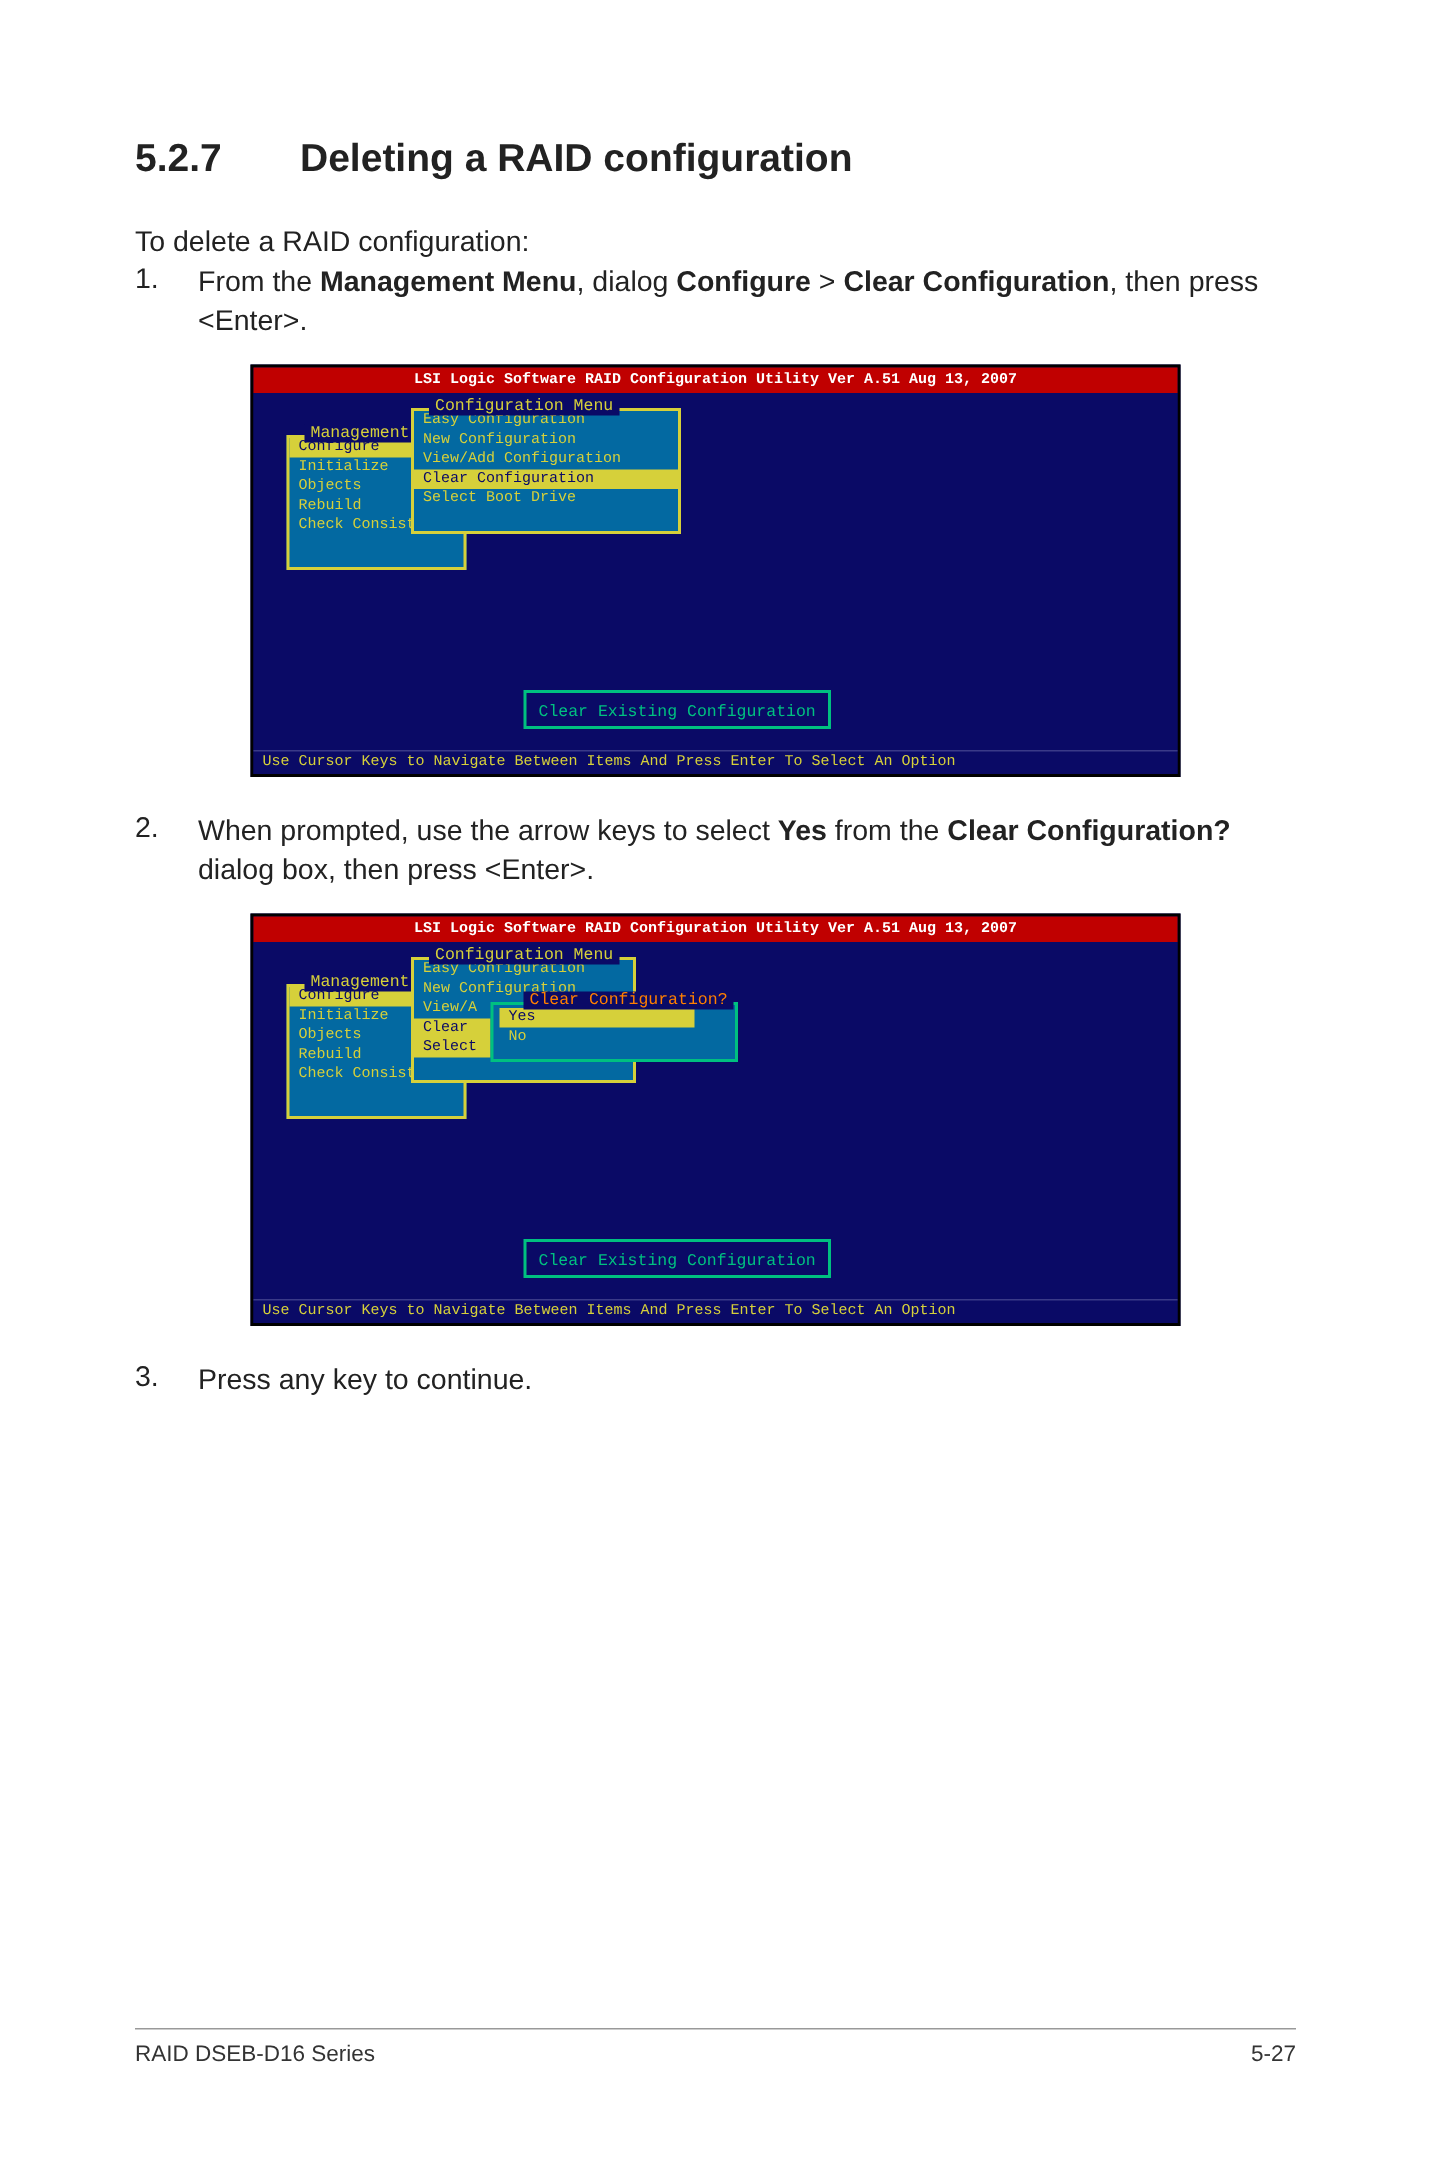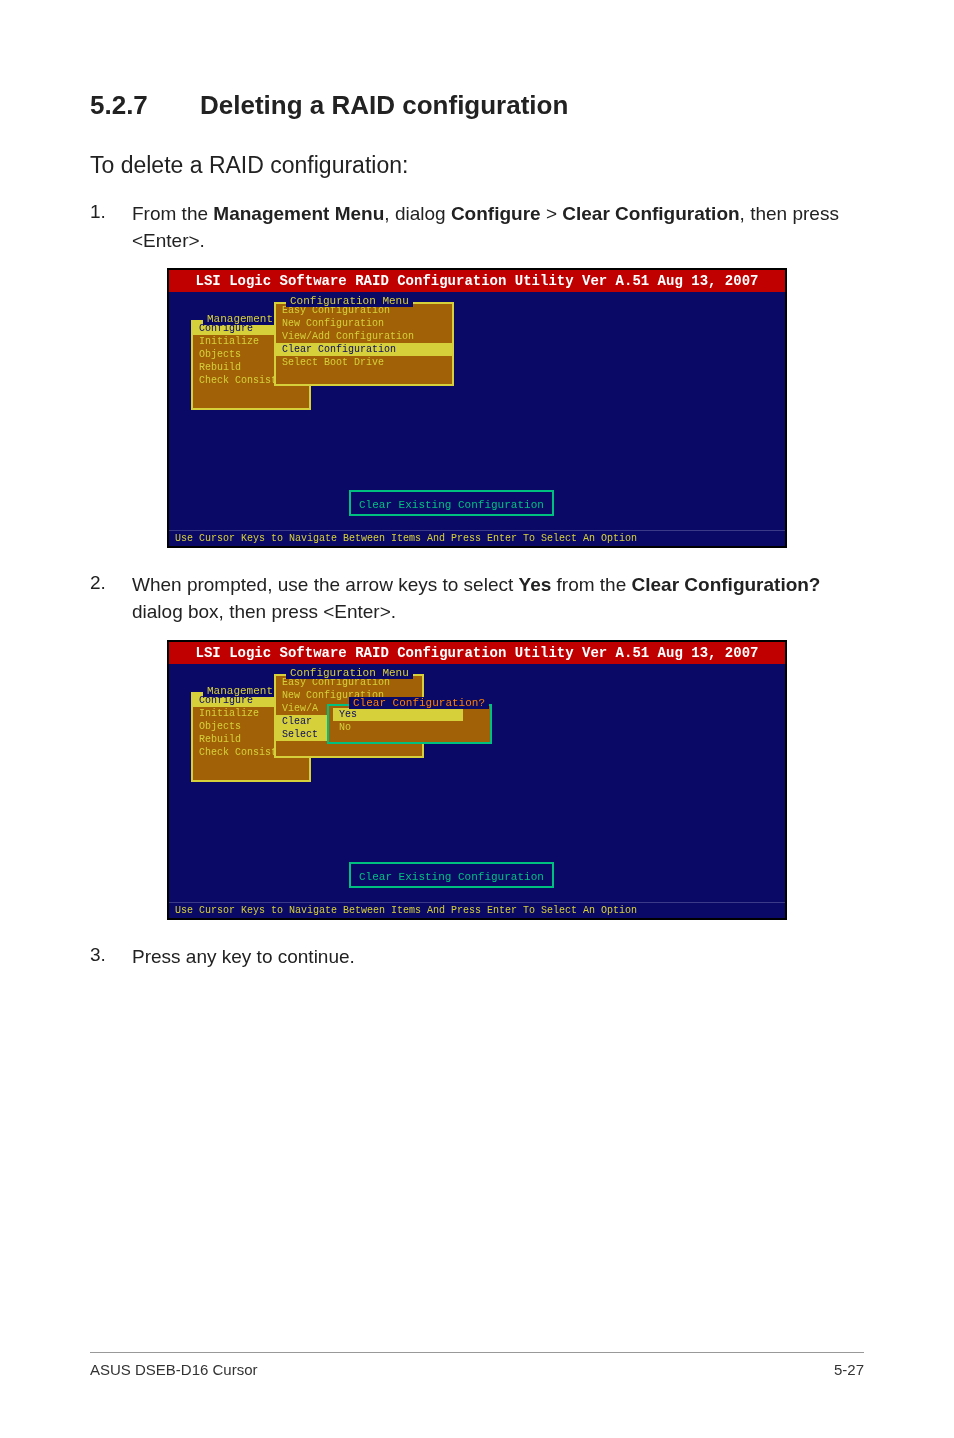--- a/index.html
+++ b/index.html
@@ -1,30 +1,30 @@
 <!DOCTYPE html>
 <html><head>
   <meta charset="utf-8">
   <style>
     * { box-sizing: border-box; margin: 0; padding: 0; }
     html, body { width: 954px; height: 1438px; background: #fff; font-family: Arial, Helvetica, sans-serif; color: #222; }
     .page { padding: 90px 90px 0 90px; position: relative; height: 100%; }
     h2.section-title { font-size: 26px; font-weight: bold; margin-bottom: 28px; }
     h2.section-title .num { display: inline-block; width: 110px; }
-    p.intro, p.body { font-size: 23px; line-height: 1.4; margin-bottom: 20px; }
+    p.intro, p.body { font-size: 19px; line-height: 1.4; }
     ol.steps { list-style: none; padding-left: 0; margin: 0 0 14px 0; }
     ol.steps li { display: flex; margin-bottom: 12px; }
     ol.steps li .idx { width: 42px; flex-shrink: 0; font-size: 19px; }
     ol.steps li .txt { font-size: 19px; line-height: 1.4; }
     .bold { font-weight: bold; }
     .shot-wrap { display: flex; justify-content: center; margin-bottom: 24px; }
     .shot { width: 620px; background: #0a0a66; border: 2px solid #000; position: relative; padding-bottom: 0; }
-    .bar { background: #c00000; color: #fff; font-family: "Courier New", monospace; font-size: 14px; padding: 3px 6px; text-align: center; font-weight: bold; }
+    .bar { background: #c00000; color: #fff; font-family: "Courier New", monospace; font-size: 10px; padding: 3px 6px; text-align: center; font-weight: bold; }
     .canvas { position: relative; height: 238px; background: #0a0a66; }
-    .mgmt-box, .cfg-box, .dlg-box { position: absolute; background: #a16207; border: 2px solid #d6d03a; }
+    .mgmt-box, .cfg-box, .dlg-box { position: absolute; background: #0369a1; border: 2px solid #d6d03a; }
     .box-title { position: absolute; top: -9px; left: 10px; background: #0a0a66; color: #d6d03a; font-family: "Courier New", monospace; font-size: 11px; padding: 0 4px; white-space: nowrap; }
     .box-title.orange { color: #ff7f00; }
     .mitem { font-family: "Courier New", monospace; font-size: 10px; padding: 1px 6px; color: #d6d03a; white-space: nowrap; }
     .mitem.sel { background: #d6d03a; color: #0a0a66; }
     .status-box { position: absolute; left: 180px; bottom: 14px; border: 2px solid #00c080; padding: 2px 8px; }
     .status-box span { font-family: "Courier New", monospace; font-size: 11px; color: #00c080; }
     .bottombar { background: #0a0a66; color: #d6d03a; font-family: "Courier New", monospace; font-size: 10px; padding: 2px 6px; border-top: 1px solid #3a3a88; }
     .footer { position: absolute; bottom: 60px; left: 90px; right: 90px; border-top: 1px solid #999; padding-top: 8px; display: flex; justify-content: space-between; font-size: 15px; color: #333; }
   </style>
 </head>
@@ -120,16 +120,16 @@
   </div>
 
   <ol class="steps" style="margin-top:6px;">
     <li>
       <span class="idx">3.</span>
       <span class="txt">Press any key to continue.</span>
     </li>
   </ol>
 
   <div class="footer">
-    <span>ASUS DSEB-D16 Cursor</span>
+    <span>RAID DSEB-D16 Series</span>
     <span>5-27</span>
   </div>
 </div>
 
 </body></html>

